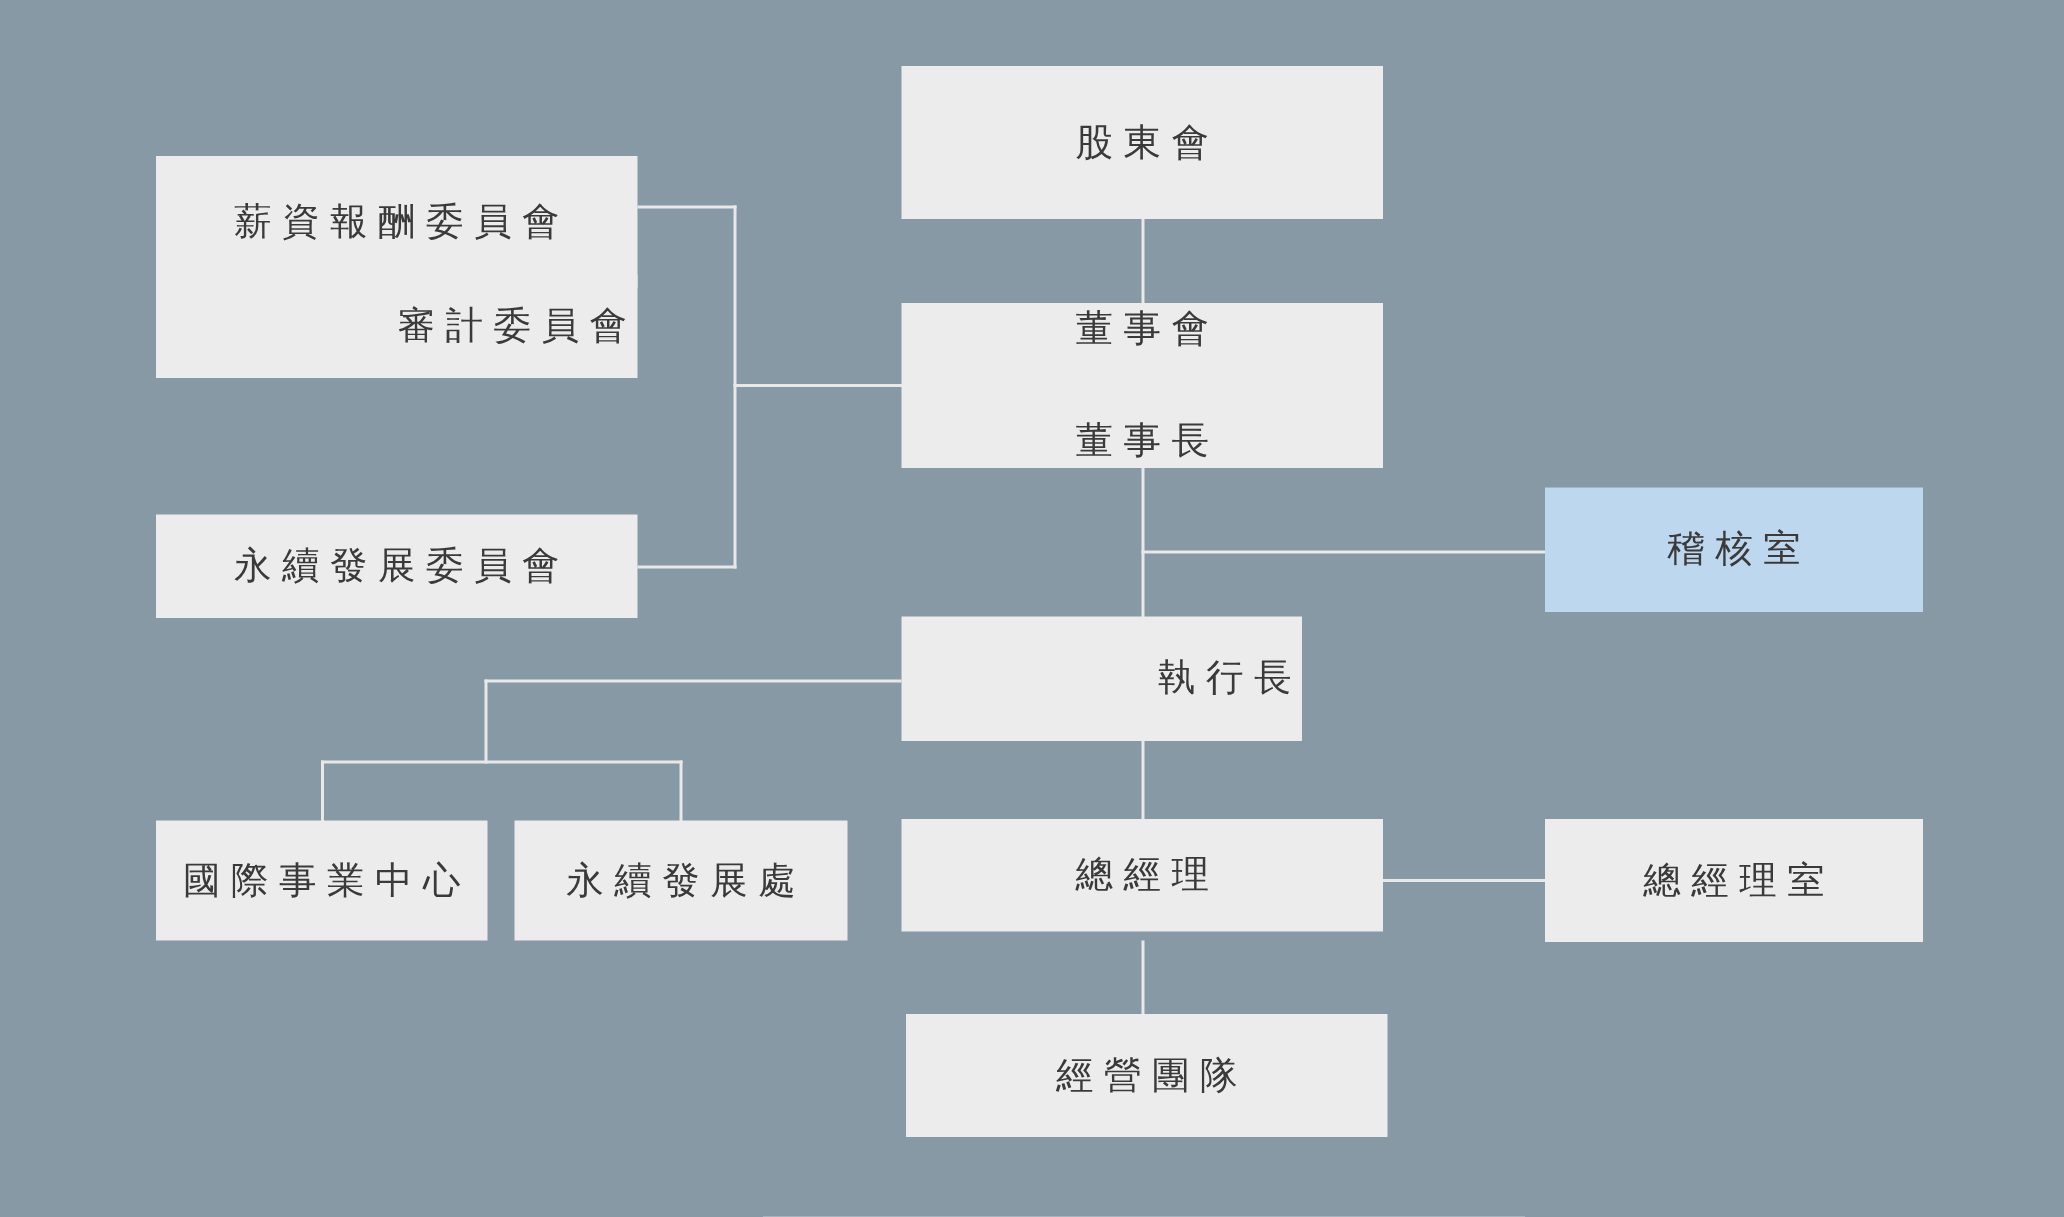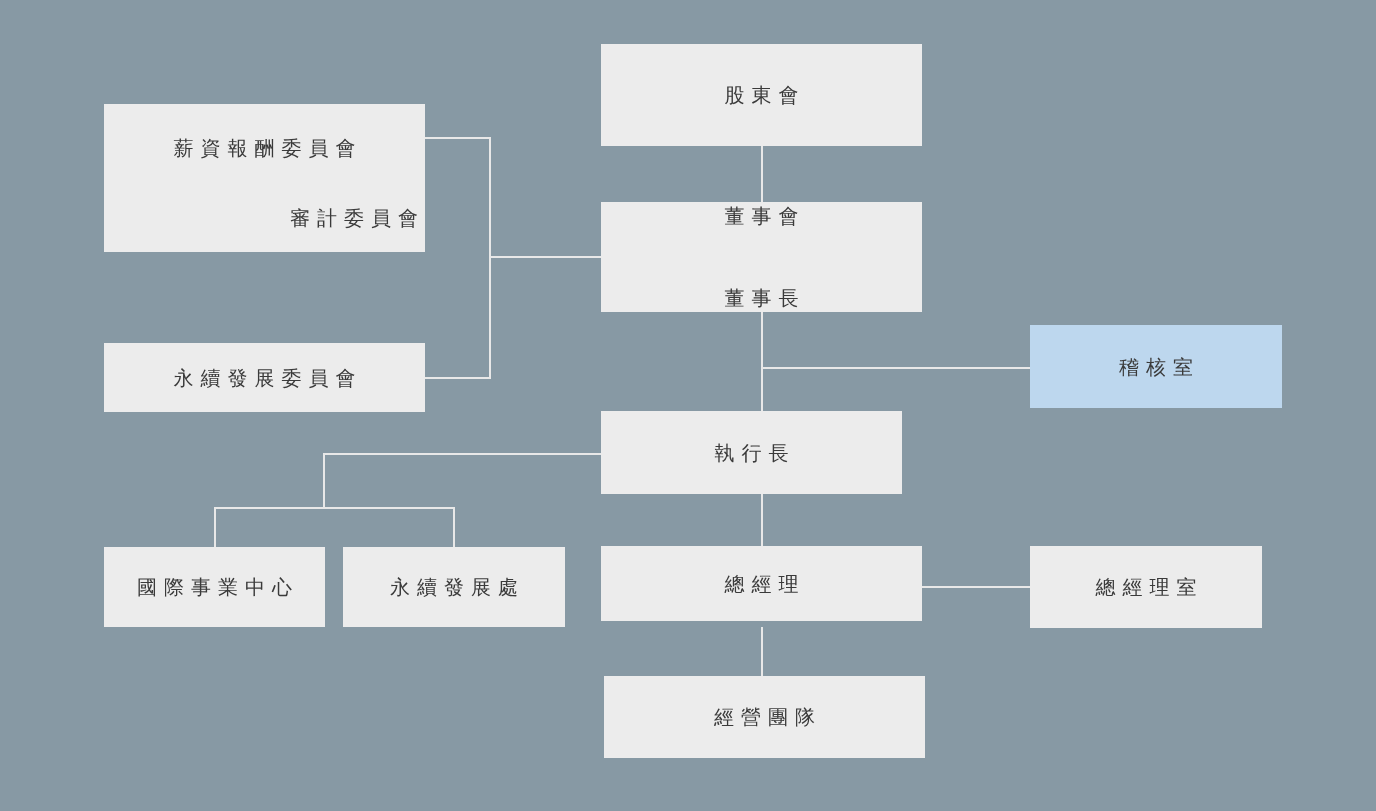--- a/index.html
+++ b/index.html
@@ -13,21 +13,21 @@
   }
   .node {
     position: absolute;
     background: var(--node-fill, #ECECEC);
     color: var(--node-text, #3A3A3A);
     display: flex;
     flex-direction: column;
     align-items: center;
     justify-content: center;
     text-align: center;
-    font-size: 20px;
+    font-size: 25px;
     letter-spacing: 7px;
     text-indent: 7px;
     box-sizing: border-box;
   }
   .node.highlight { background: var(--highlight-fill, #BDD7EE); font-family: Liberation Serif, serif; }
   .node-label { line-height: 1.4; white-space: nowrap; }
   .line {
     position: absolute;
     background: var(--connector, #E8E8E8);
   }
@@ -72,37 +72,37 @@
 
   <div class="node" style="left:601px; top:202px; width:321px; height:110px;justify-content:space-between;">
     <span class="node-label">董事會</span>
     <span class="node-label">董事長</span>
   </div>
 
   <div class="node highlight" style="left:1030px; top:325px; width:252px; height:83px;">
     <span class="node-label">稽核室</span>
   </div>
 
-  <div class="node" style="left:601px; top:411px; width:301px; height:83px;">
+  <div class="node" style="left:601px; top:411px; width:267px; height:83px;align-items:flex-end;">
     <span class="node-label">執行長</span>
   </div>
 
   <div class="node" style="left:104px; top:547px; width:221px; height:80px;">
     <span class="node-label">國際事業中心</span>
   </div>
 
   <div class="node" style="left:343px; top:547px; width:222px; height:80px;">
     <span class="node-label">永續發展處</span>
   </div>
 
   <div class="node" style="left:601px; top:546px; width:321px; height:75px;">
     <span class="node-label">總經理</span>
   </div>
 
-  <div class="node" style="left:1030px; top:546px; width:232px; height:82px;">
+  <div class="node" style="left:1030px; top:546px; width:252px; height:82px;">
     <span class="node-label">總經理室</span>
   </div>
 
   <div class="node" style="left:604px; top:676px; width:321px; height:82px;">
     <span class="node-label">經營團隊</span>
   </div>
 
 </div>
 
 </body></html>

